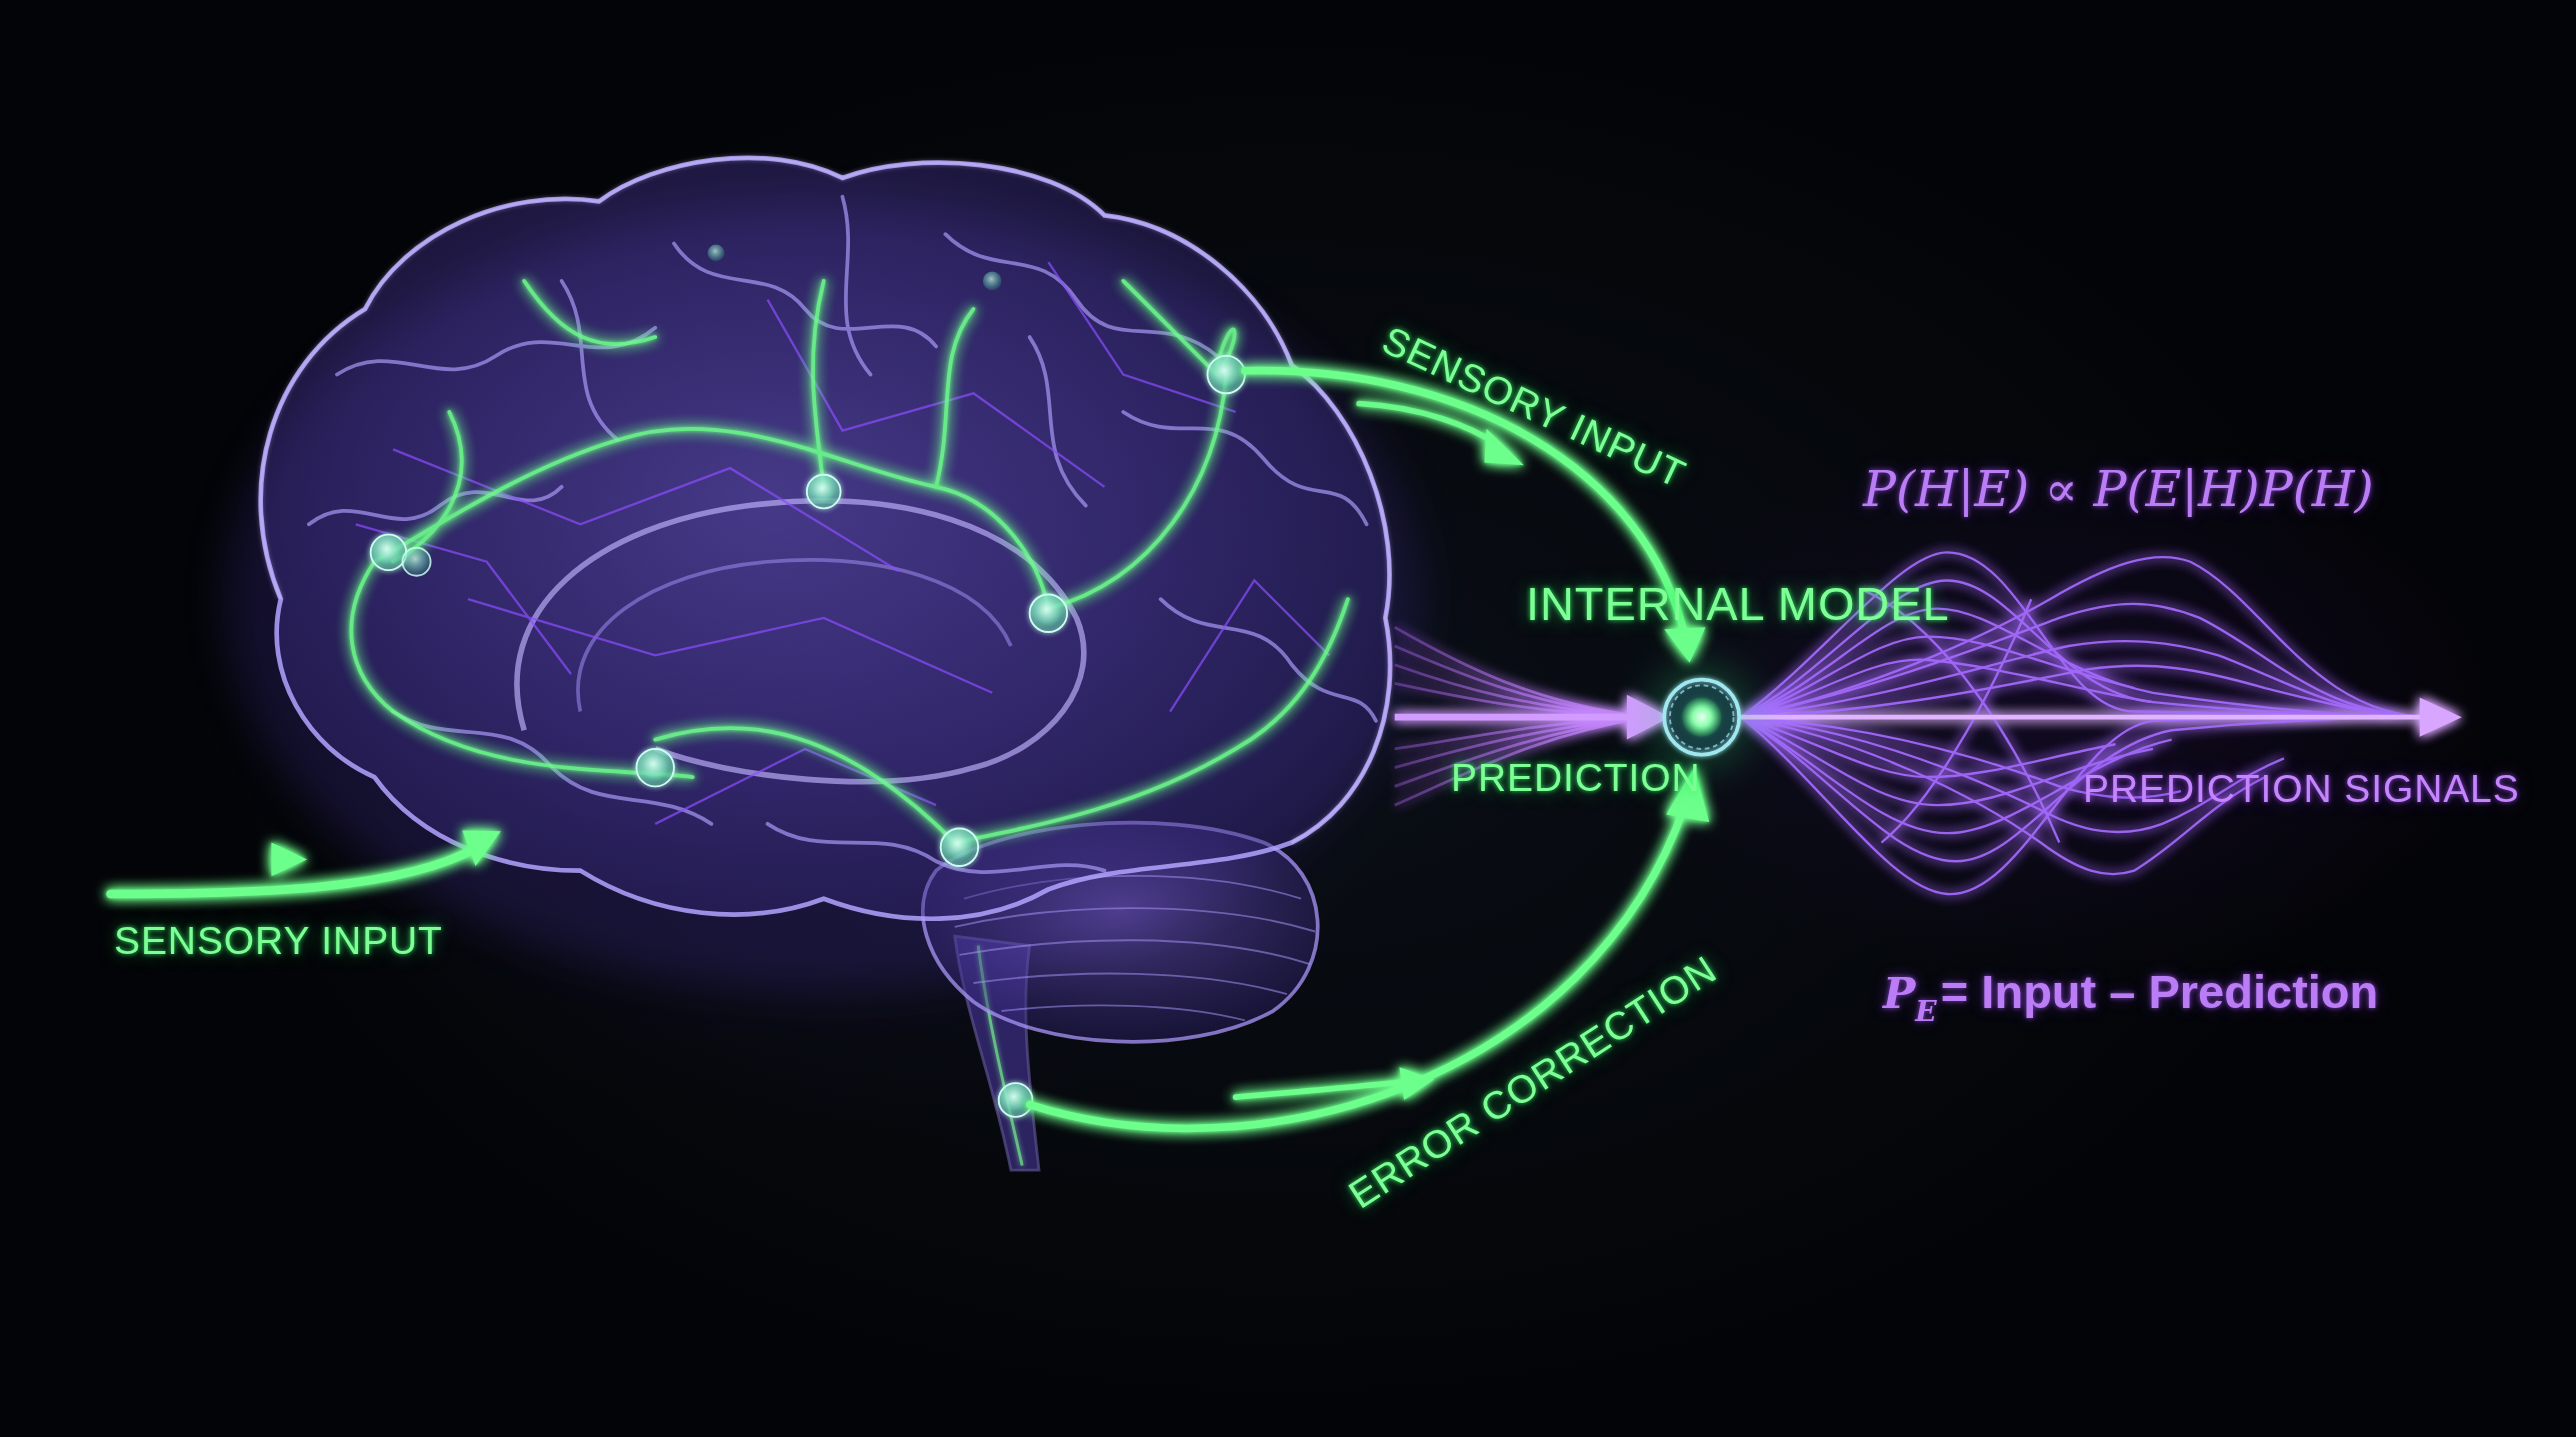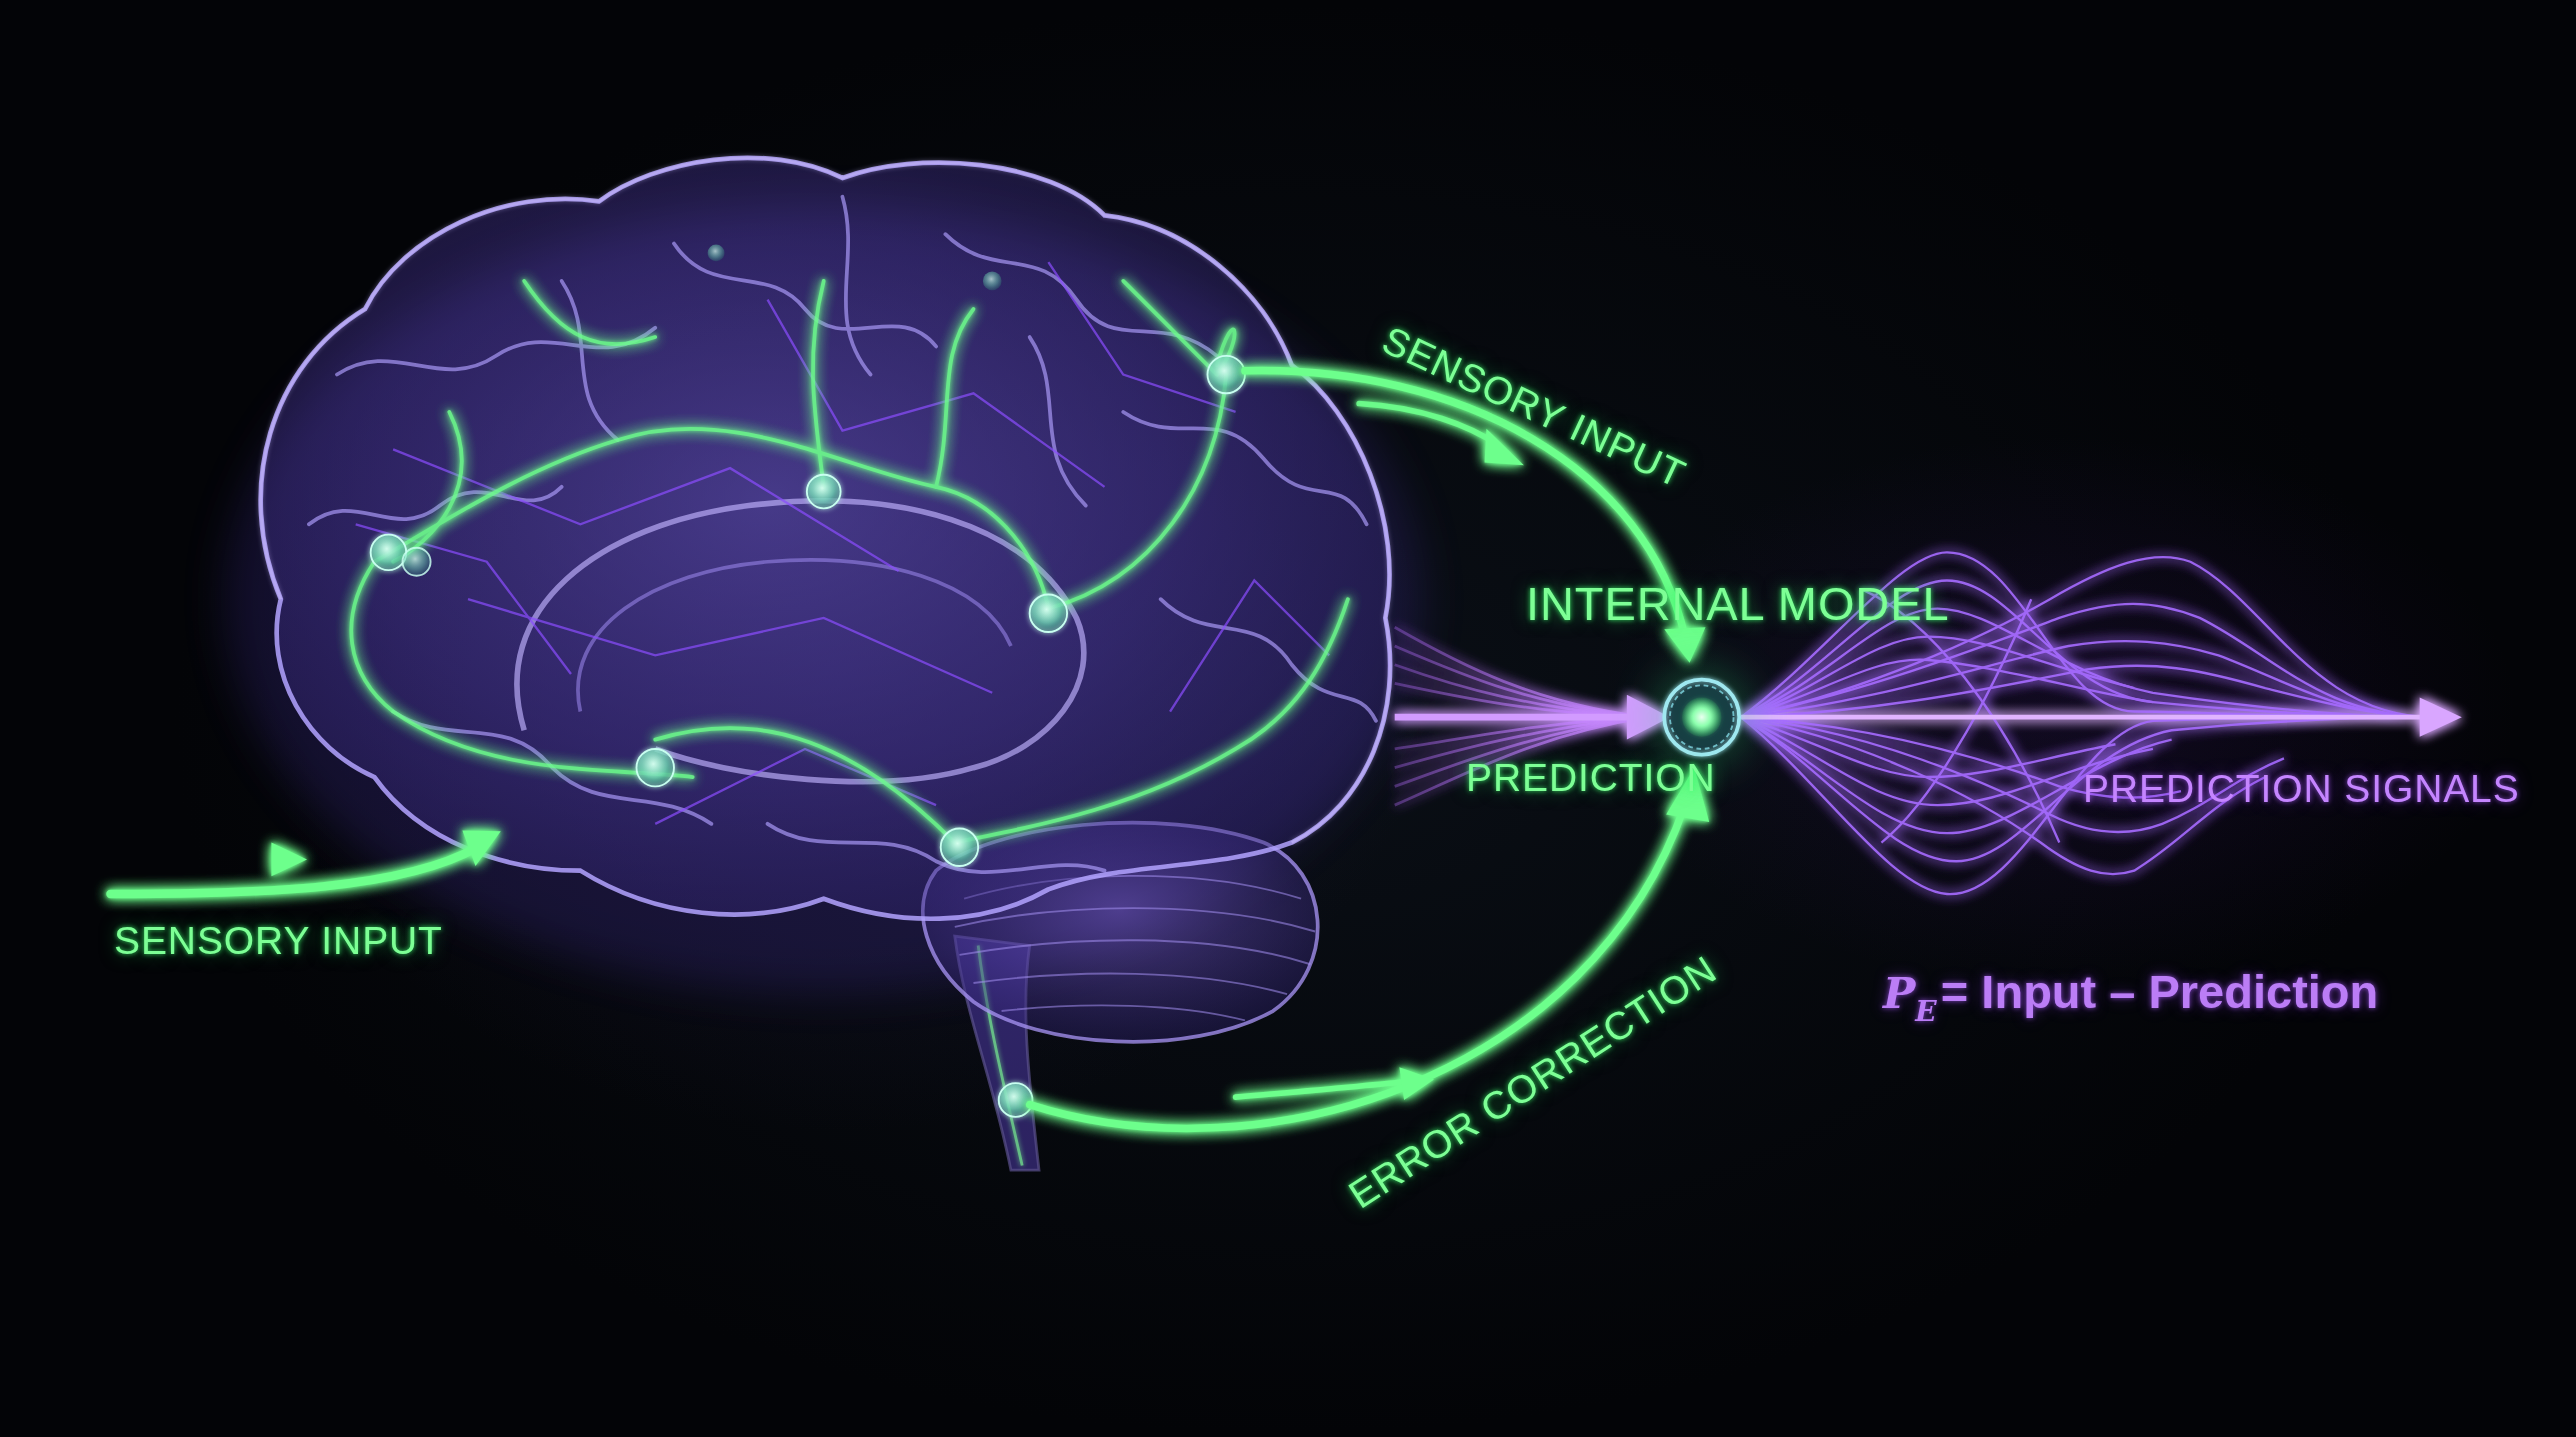--- a/index.html
+++ b/index.html
@@ -301,26 +301,27 @@
       <circle cx="1818" cy="766" r="21" fill="url(#hubCore)" filter="url(#softGlow)"></circle>
     </g>
   </svg>
 
   <div class="label green-label" style="left:114px; top:921px; font-size:39px;">SENSORY INPUT</div>
 
   <div class="label green-label" style="left:1385px; top:318px; font-size:39px; transform-origin:0 50%; transform: rotate(25deg);">SENSORY INPUT</div>
 
   <div class="label green-label" style="left:1526px; top:580px; font-size:47px;">INTERNAL MODEL</div>
 
-  <div class="label green-label" style="left:1451px; top:758px; font-size:39px;margin-left:15px;">PREDICTION</div>
+  <div class="label green-label" style="left:1451px; top:758px; font-size:39px;">PREDICTION</div>
 
   <div class="label green-label" style="left:1353px; top:1179px; font-size:39px; transform-origin:0 50%; transform: rotate(-33deg);">ERROR CORRECTION</div>
 
   <div class="label purple-label" style="left:2083px; top:769px; font-size:39px;">PREDICTION SIGNALS</div>
 
+  <div class="formula formula-italic" style="left:1863px; top:465px;">P(H|E) ∝ P(E|H)P(H)</div>
 
   <div class="formula" style="left:1883px; top:968px;font-weight:bold;">
     <span class="formula-serif">P</span><span class="formula-sub">E</span>
     <span class="formula-main">= Input – Prediction</span>
   </div>
 
 </div>
 
 
 </body></html>

